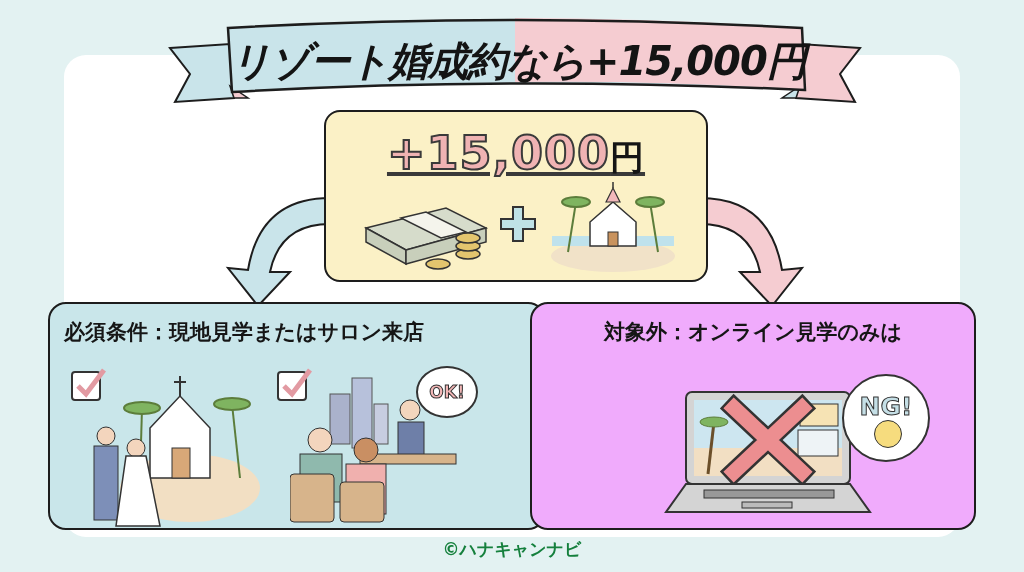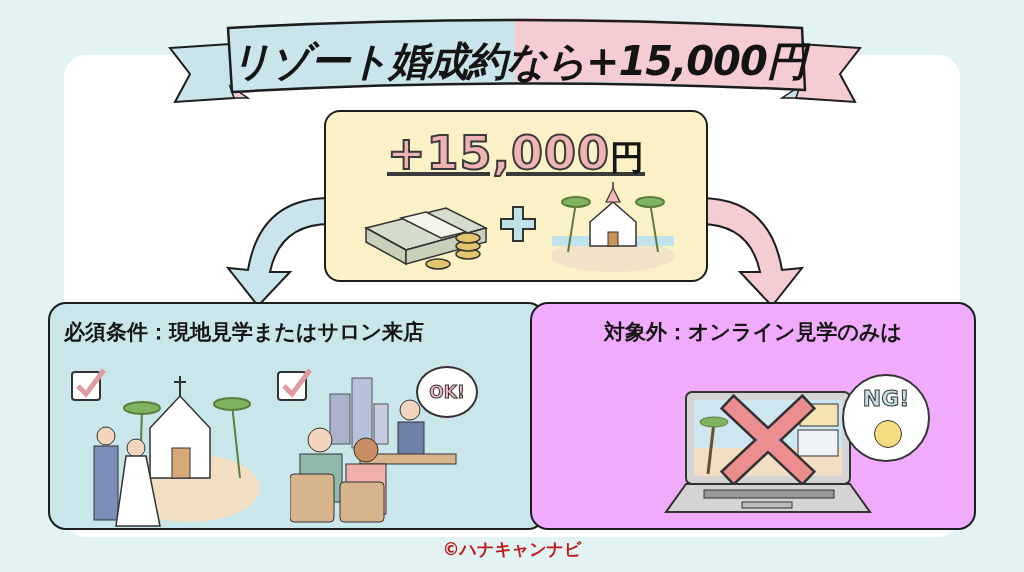--- a/index.html
+++ b/index.html
@@ -10,21 +10,21 @@
   .bonus-box { position: absolute; left: 324px; top: 110px; width: 384px; height: 172px; background: #fbf1c6; border: 2.5px solid #1d1d1d; border-radius: 16px; }
   .bonus-amount { position: absolute; left: 0; top: 14px; width: 100%; text-align: center; font-weight: bold; font-size: 46px; color: #f0b3b3; -webkit-text-stroke: 2px #3a3a3a; letter-spacing: 1px; text-decoration: underline; }
   .bonus-amount .yen { color: #151515; -webkit-text-stroke: 0; font-size: 34px; }
   .arrow { position: absolute; }
   .cond-box { position: absolute; top: 302px; height: 228px; border: 2.5px solid #1d1d1d; border-radius: 18px; }
   .cond-box.required { left: 48px; width: 498px; background: #c9e6ea; }
   .cond-box.excluded { left: 530px; width: 446px; background: #f0abfc; }
   .cond-title { position: absolute; top: 14px; width: 100%; text-align: center; font-weight: bold; font-size: 21px; color: #161616; line-height: 28px; }
   .cond-box.required .cond-title { text-align: left; padding-left: 14px; }
   .illus { position: absolute; }
-  .copyright { position: absolute; left: 0; top: 538px; width: 1024px; text-align: center; font-weight: bold; font-size: 17px; color: #b91c1c; }
+  .copyright { position: absolute; left: 0; top: 538px; width: 1024px; text-align: center; font-weight: bold; font-size: 17px; color: #15803d; }
 </style>
 </head>
 <body>
 
 <div class="panel"></div>
 
 <svg class="ribbon-svg" width="710" height="100" viewBox="0 0 710 100">
   <polygon points="10,42 70,38 74,92 15,96 30,68" fill="#c9e4ea" stroke="#1d1d1d" stroke-width="2"></polygon>
   <polygon points="700,42 640,38 636,92 695,96 680,68" fill="#f5ccd1" stroke="#1d1d1d" stroke-width="2"></polygon>
   <polygon points="70,80 88,92 74,92" fill="#f5ccd1" stroke="#1d1d1d" stroke-width="1.5"></polygon>
@@ -137,18 +137,18 @@
     <rect x="134" y="42" width="40" height="26" fill="#eef3f6" stroke="#333"></rect>
     <line x1="44" y1="86" x2="50" y2="34" stroke="#6b4f2a" stroke-width="3"></line>
     <ellipse cx="50" cy="34" rx="14" ry="5" fill="#7fb460" stroke="#5c7d3b"></ellipse>
     <path d="M70,20 L138,84 M138,20 L70,84" stroke="#333" stroke-width="20" stroke-linecap="square"></path>
     <path d="M70,20 L138,84 M138,20 L70,84" stroke="#ec8e90" stroke-width="15" stroke-linecap="square"></path>
     <polygon points="22,96 186,96 206,124 2,124" fill="#d4d4d4" stroke="#333" stroke-width="2"></polygon>
     <rect x="40" y="102" width="130" height="8" fill="#999" stroke="#333"></rect>
     <rect x="78" y="114" width="50" height="6" fill="#bbb" stroke="#333"></rect>
   </svg>
   <div style="position:absolute;left:310px;top:70px;width:88px;height:88px;background:#fff;border:2px solid #333;border-radius:50%;">
-    <div style="position:absolute;top:10px;width:100%;text-align:center;font-weight:bold;font-size:22px;color:#c5dfe6;-webkit-text-stroke:1px #333;">NG!</div>
+    <div style="position:absolute;top:16px;width:100%;text-align:center;font-weight:bold;font-size:25px;color:#c5dfe6;-webkit-text-stroke:1px #333;">NG!</div>
     <div style="position:absolute;left:30px;top:44px;width:28px;height:28px;border-radius:50%;background:#f6dc7e;border:1.5px solid #333;"></div>
   </div>
 </div>
 
 <div class="copyright">©ハナキャンナビ</div>
 
 </body></html>

